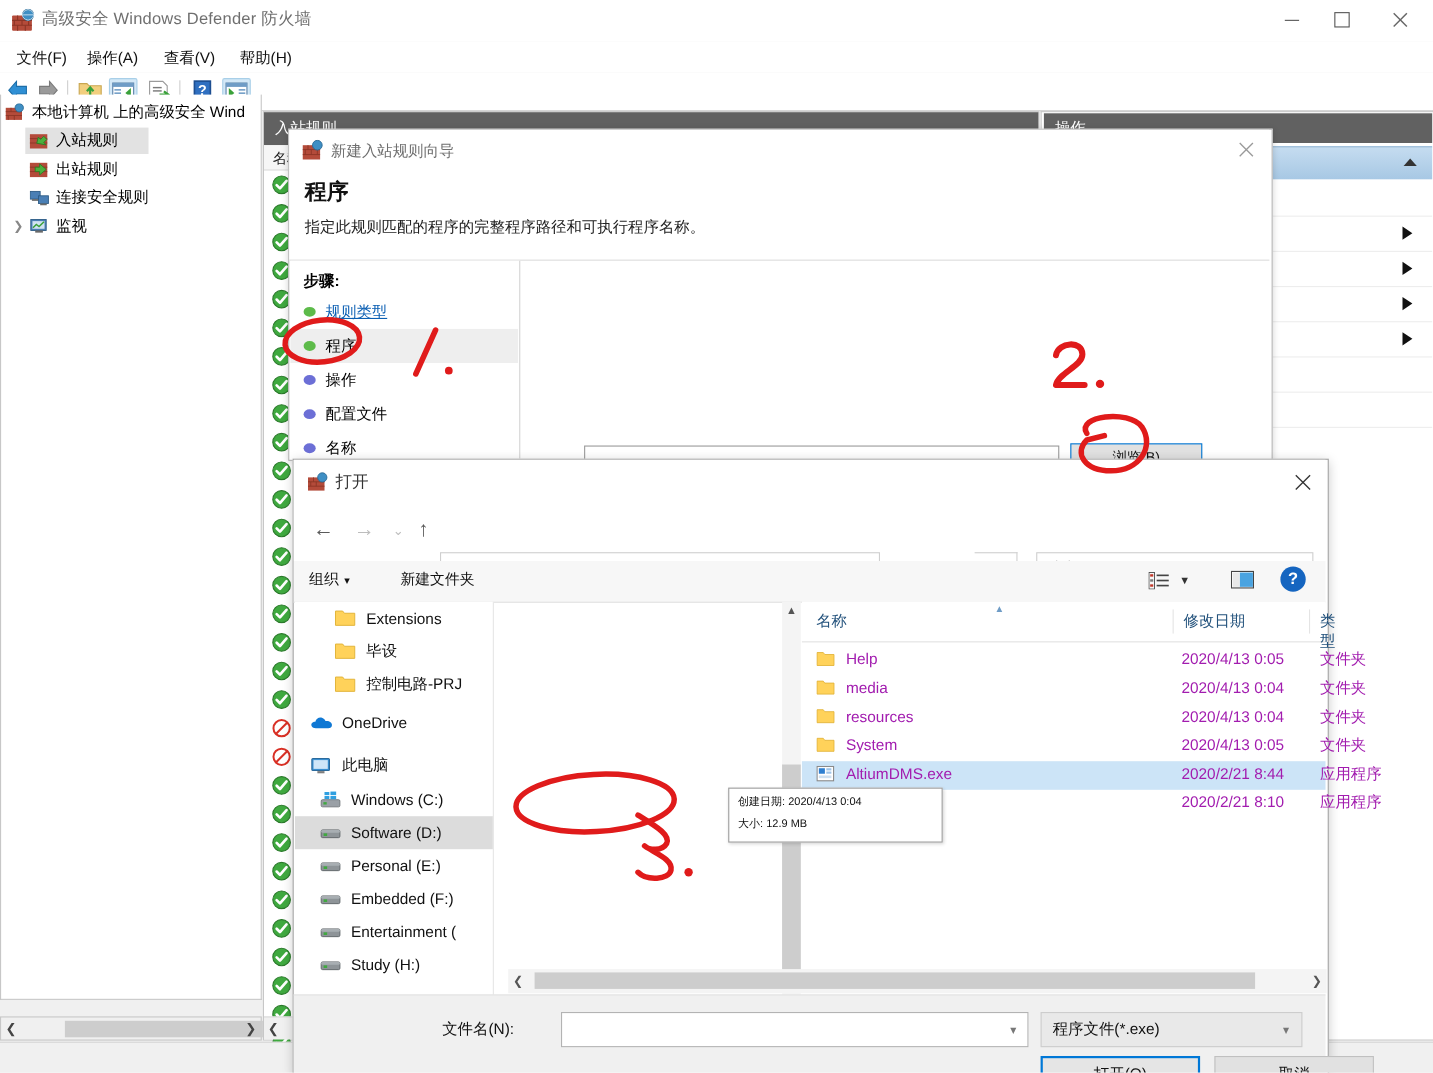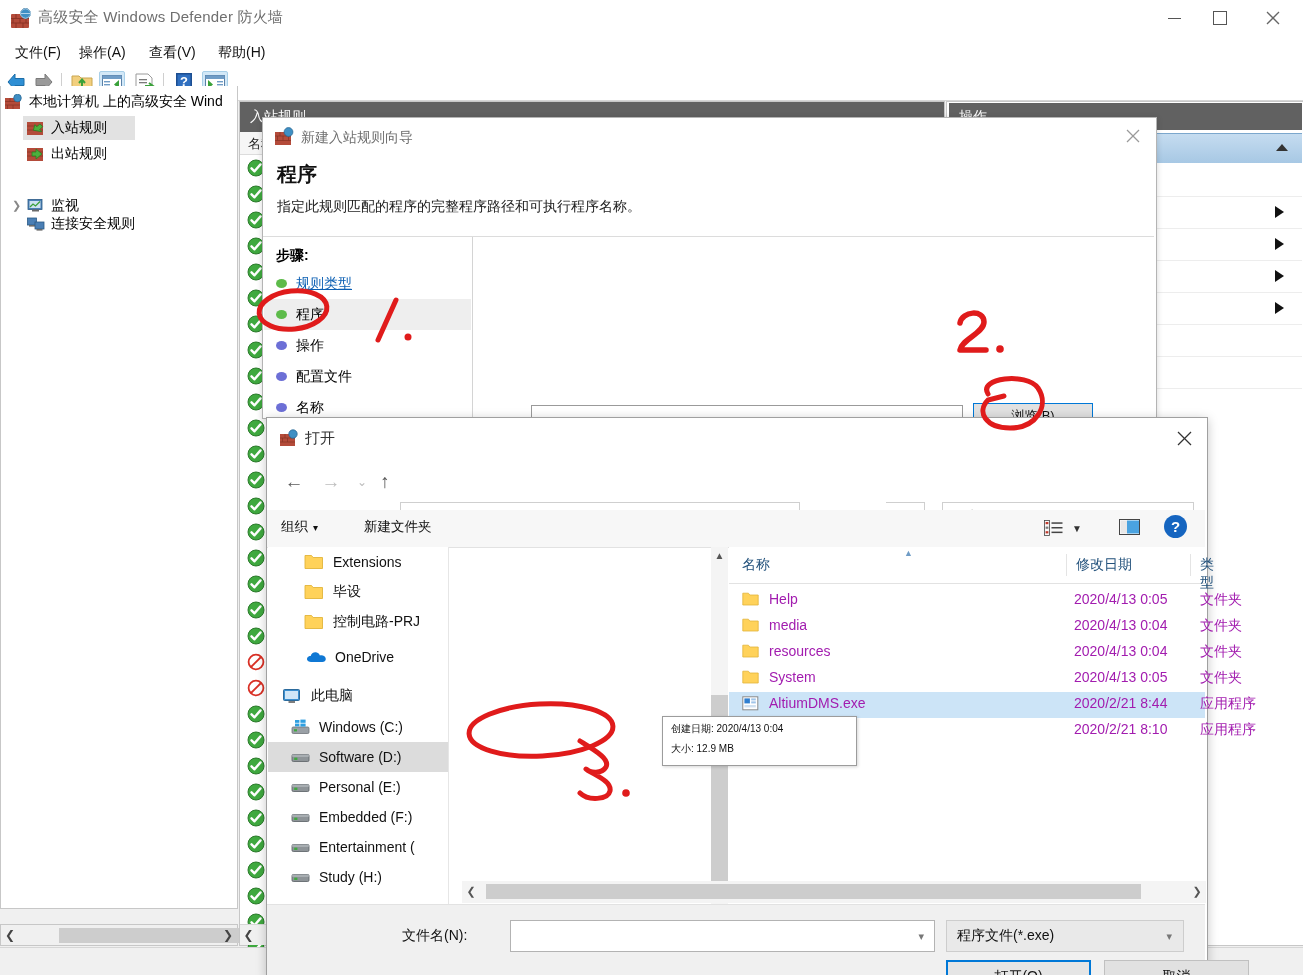--- a/index.html
+++ b/index.html
@@ -293,21 +293,21 @@
             <rect x="0" y="2" width="16" height="13" fill="#b44b3a"></rect>
             <g stroke="#8c3526" stroke-width=".8">
               <line x1="0" y1="6" x2="16" y2="6"></line>
               <line x1="0" y1="10" x2="16" y2="10"></line>
             </g>
             <path d="M9 3 L15 8 L9 13 L9 10 L5 10 L5 6 L9 6 Z" fill="#4caf3d" stroke="#2e7d22" stroke-width=".8"></path>
           </svg>
       </span>
       <span>出站规则</span>
     </div>
-    <div class="tree-row" style="left:22px;top:82px;padding-left:4px;margin-top:44px;">
+    <div class="tree-row" style="left:22px;top:82px;padding-left:4px;">
       <span class="tree-ico">
         <svg width="18" height="16" viewBox="0 0 18 16">
             <rect x="0.5" y="2" width="9" height="7" fill="#4a7fb5" stroke="#2b5a85" stroke-width=".8"></rect>
             <rect x="2" y="9" width="6" height="1.6" fill="#6b6b6b"></rect>
             <rect x="8" y="6" width="9" height="7" fill="#4a7fb5" stroke="#2b5a85" stroke-width=".8"></rect>
             <rect x="9.5" y="13" width="6" height="1.6" fill="#6b6b6b"></rect>
           </svg>
       </span>
       <span>连接安全规则</span>
     </div>
@@ -747,21 +747,21 @@
               <path d="M1 1.5 h6.5 l1.6 2 h9.4 v11 h-17.5 z" fill="#ffd25a" stroke="#e2b43a" stroke-width=".9"></path>
             </svg></span>
           <span>毕设</span>
         </div>
         <div class="navrow" style="top: 60px; padding-left: 36px;">
           <span class="nav-glyph"><svg width="20" height="16" viewBox="0 0 20 16">
               <path d="M1 1.5 h6.5 l1.6 2 h9.4 v11 h-17.5 z" fill="#ffd25a" stroke="#e2b43a" stroke-width=".9"></path>
             </svg></span>
           <span>控制电路-PRJ</span>
         </div>
-        <div class="navrow" style="top: 95px; padding-left: 14px; margin-left: 24px;">
+        <div class="navrow" style="top: 95px; padding-left: 14px;">
           <span class="nav-glyph"><svg width="22" height="16" viewBox="0 0 22 16">
               <path d="M5 13 C1.6 13 0.4 10.6 1.3 8.8 C2 7.3 3.9 6.9 4.7 7.1 C5.2 4.2 8.1 2.6 10.7 3.4 C12.6 4 13.6 5.4 13.9 6.5 C16.8 5.8 19.8 7.5 19.8 10 C19.8 11.9 18.2 13 16.4 13 Z" fill="#0f78d4"></path>
             </svg></span>
           <span>OneDrive</span>
         </div>
         <div class="navrow" style="top: 134px; padding-left: 14px;">
           <span class="nav-glyph"><svg width="22" height="17" viewBox="0 0 22 17">
               <rect x="1.5" y="1.5" width="16" height="11" rx="1" fill="#3b8fd0" stroke="#2b6a9c" stroke-width="1"></rect>
               <rect x="3" y="3" width="13" height="8" fill="#cfe6f8"></rect>
               <rect x="6.5" y="13" width="6.5" height="2" fill="#7e7e7e"></rect>

